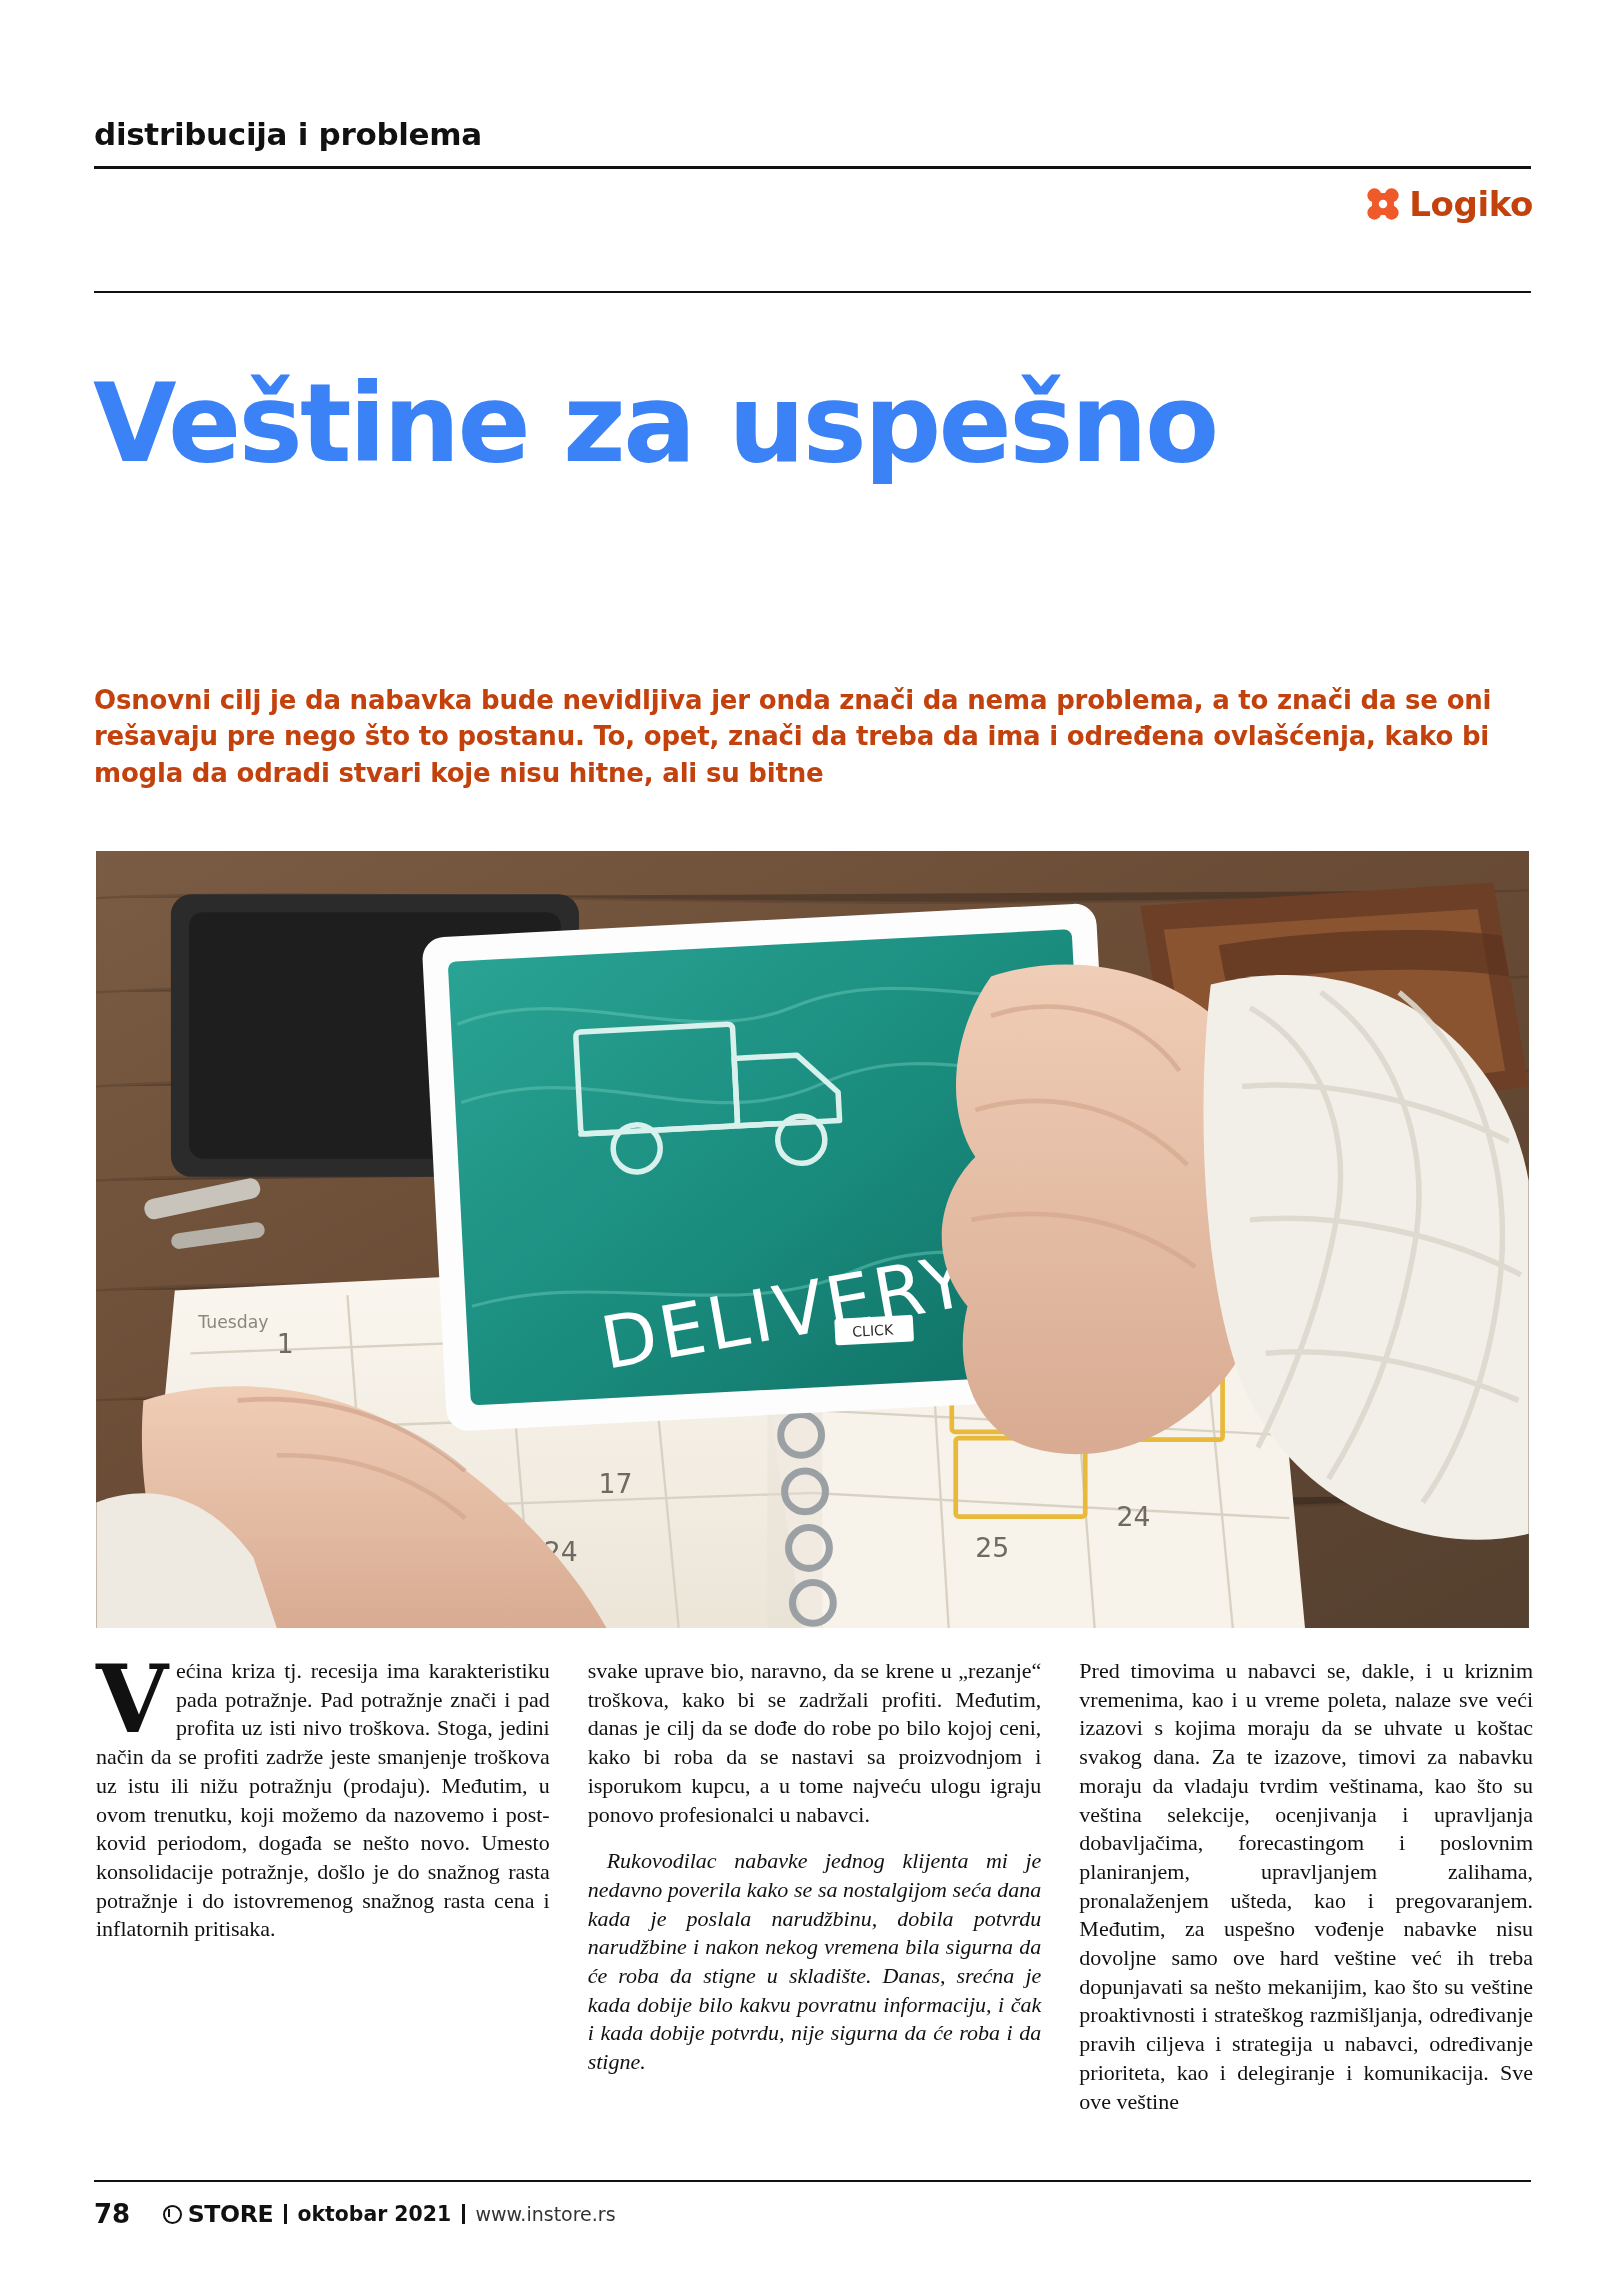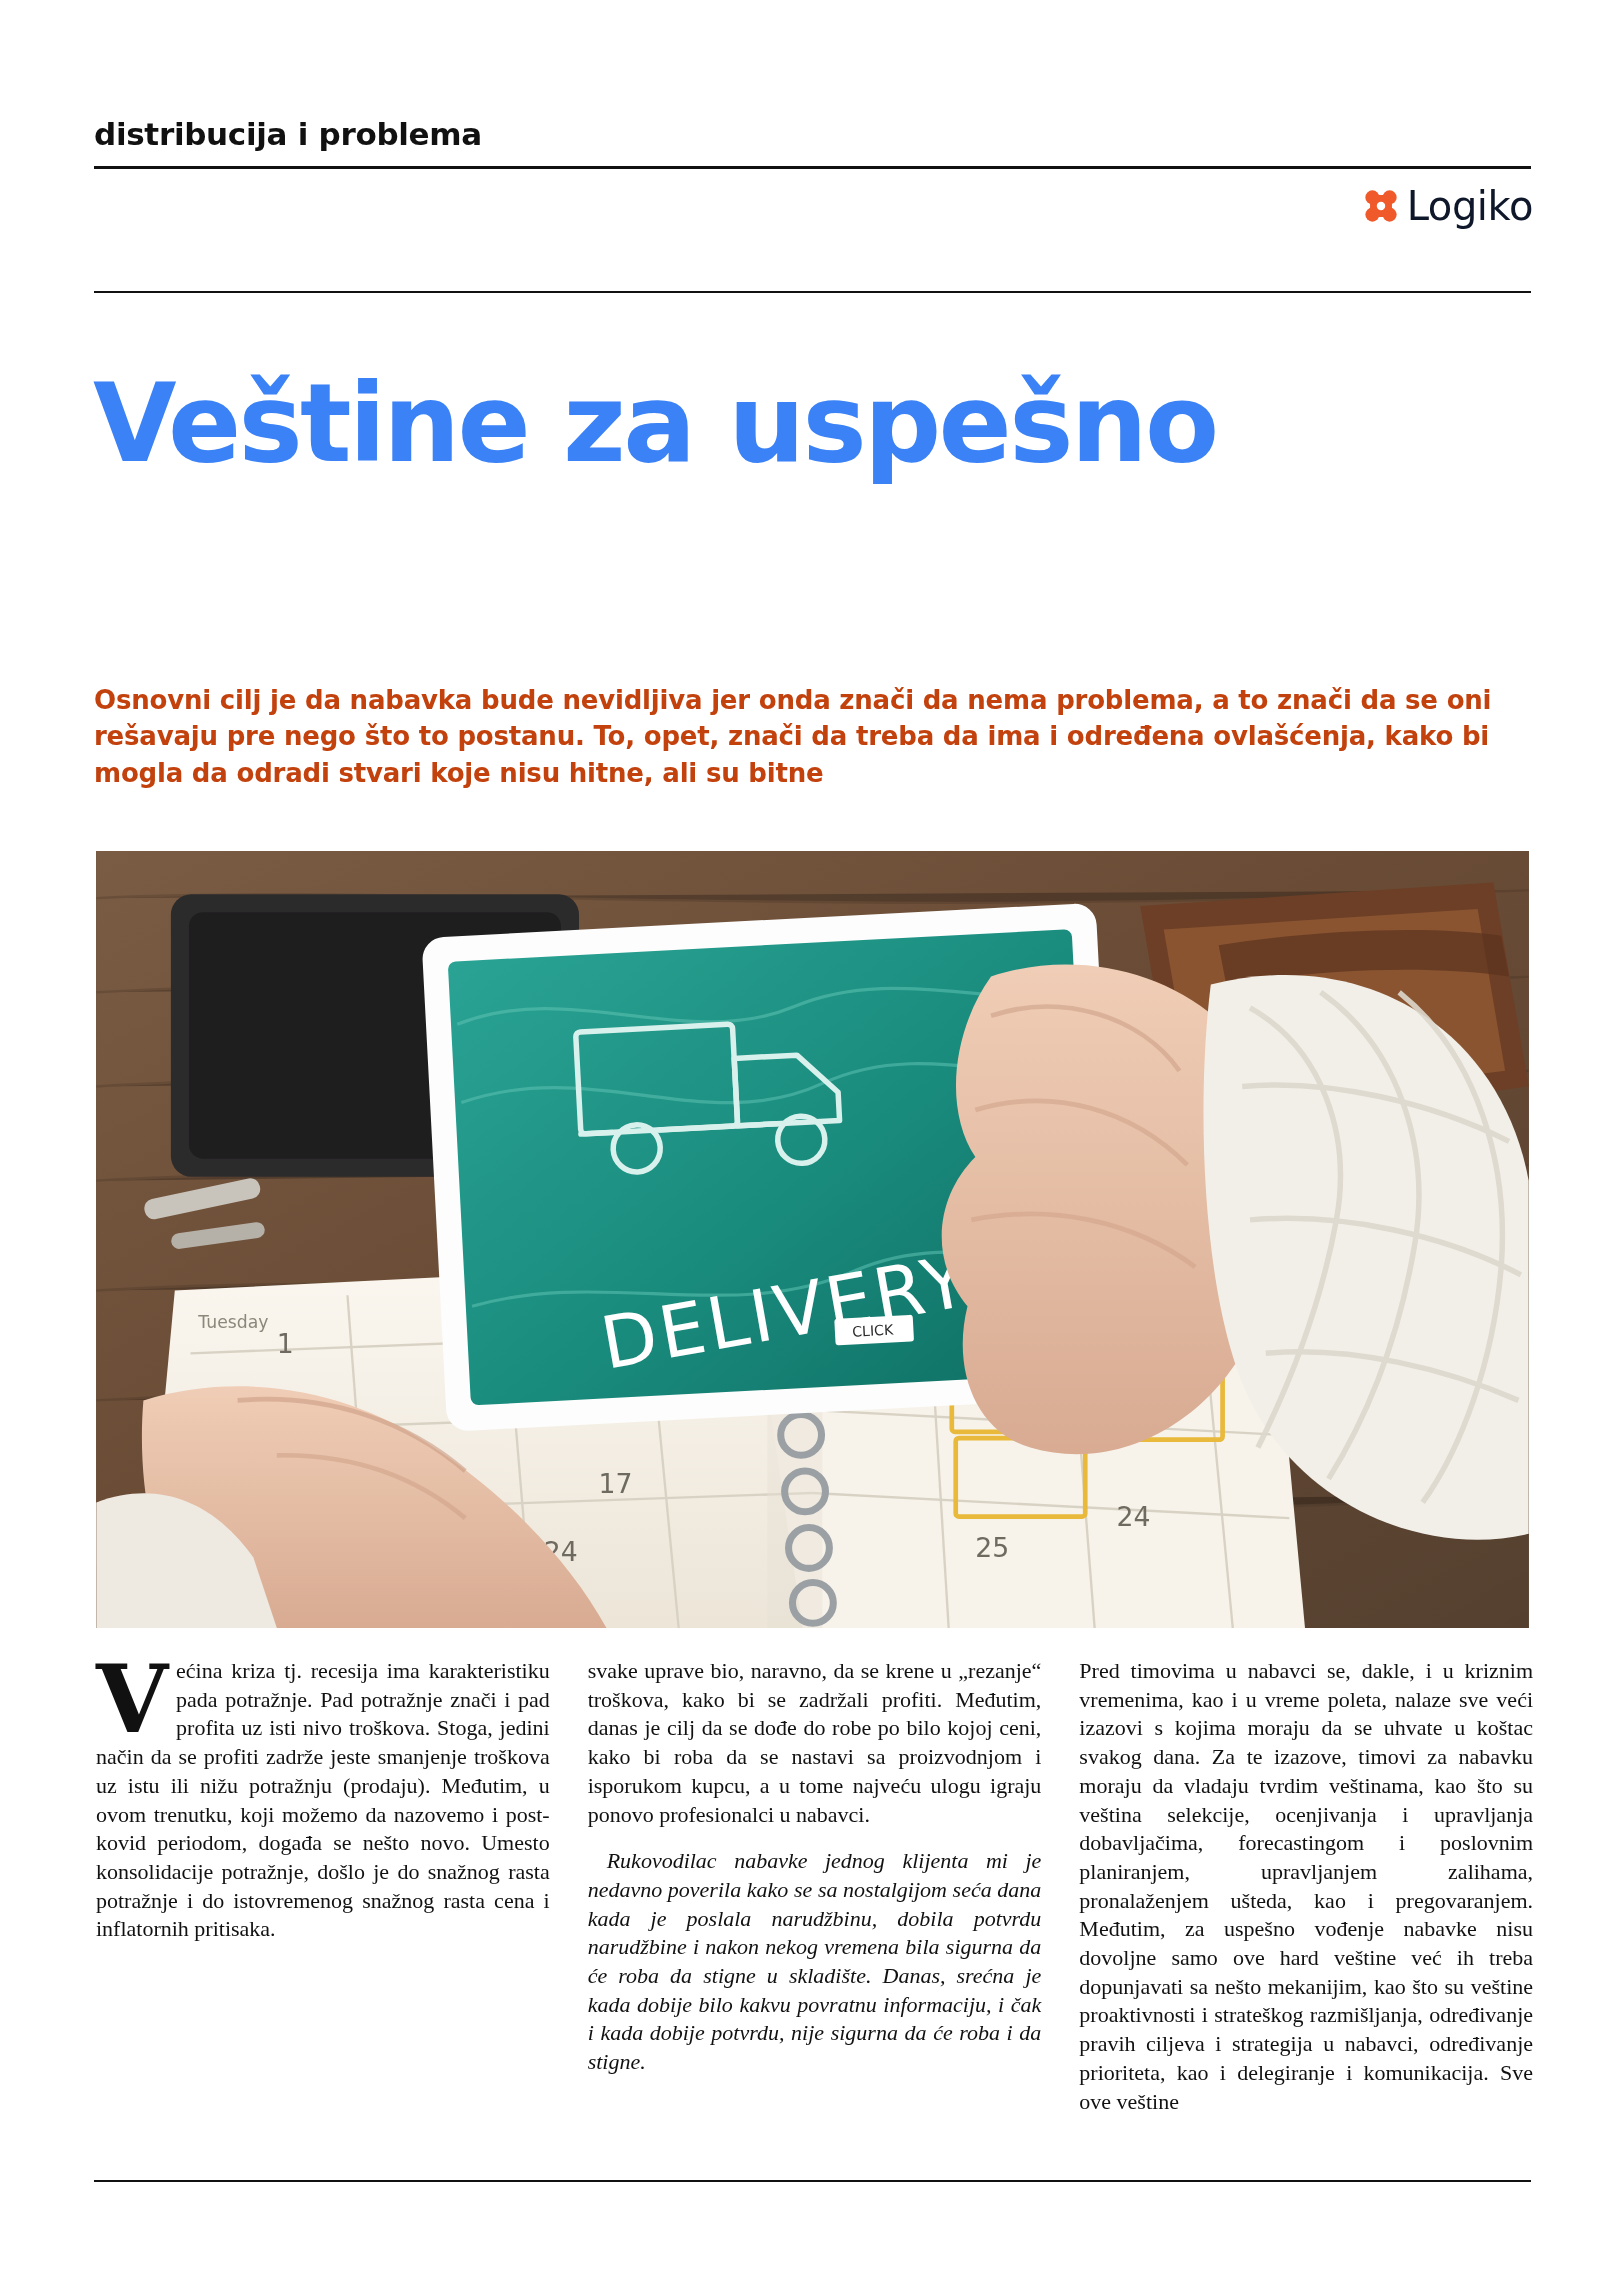--- a/index.html
+++ b/index.html
@@ -70,23 +70,23 @@
     display: flex;
     align-items: center;
     gap: 7.9px;
   }
   .logo-mark {
     width: 36px; height: 36px;
     position: relative;
   }
   .logo-text {
     font-family: "DejaVu Sans", sans-serif;
-    font-weight: normal;
-    font-size: 40px;
-    color: #0f172a;
+    font-weight: bold;
+    font-size: 34px;
+    color: #c2410c;
     letter-spacing: -0.4px;
     line-height: 1;
   }
 
   
   .headline {
     position: absolute;
     left: 93px;
     top: 302px;
     width: 1453px;
@@ -408,15 +408,26 @@
     <div class="col">
       <p class="first">svake uprave bio, naravno, da se krene u „rezanje“ troškova, kako bi se zadržali profiti. Međutim, danas je cilj da se dođe do robe po bilo kojoj ceni, kako bi roba da se nastavi sa proizvodnjom i isporukom kupcu, a u tome najveću ulogu igraju ponovo profesionalci u nabavci.</p>
       <p>Rukovodilac nabavke jednog klijenta mi je nedavno poverila kako se sa nostalgijom seća dana kada je poslala narudžbinu, dobila potvrdu narudžbine i nakon nekog vremena bila sigurna da će roba da stigne u skladište. Danas, srećna je kada dobije bilo kakvu povratnu informaciju, i čak i kada dobije potvrdu, nije sigurna da će roba i da stigne.</p>
     </div>
     <div class="col">
       <p class="first">Pred timovima u nabavci se, dakle, i u kriznim vremenima, kao i u vreme poleta, nalaze sve veći izazovi s kojima moraju da se uhvate u koštac svakog dana. Za te izazove, timovi za nabavku moraju da vladaju tvrdim veštinama, kao što su veština selekcije, ocenjivanja i upravljanja dobavljačima, forecastingom i poslovnim planiranjem, upravljanjem zalihama, pronalaženjem ušteda, kao i pregovaranjem. Međutim, za uspešno vođenje nabavke nisu dovoljne samo ove hard veštine već ih treba dopunjavati sa nešto mekanijim, kao što su veštine proaktivnosti i strateškog razmišljanja, određivanje pravih ciljeva i strategija u nabavci, određivanje prioriteta, kao i delegiranje i komunikacija. Sve ove veštine</p>
     </div>
   </div>
 
   <div class="footer-rule"></div>
+  <div class="footer">
+    <span class="page-num">78</span>
+    <span class="brand-mark">
+      <span class="brand-ic"></span>
+      <span class="brand-name">STORE</span>
+    </span>
+    <span class="foot-sep"></span>
+    <span class="foot-date">oktobar 2021</span>
+    <span class="foot-sep"></span>
+    <span class="foot-url">www.instore.rs</span>
+  </div>
 
 </div>
 
 
 </body></html>

